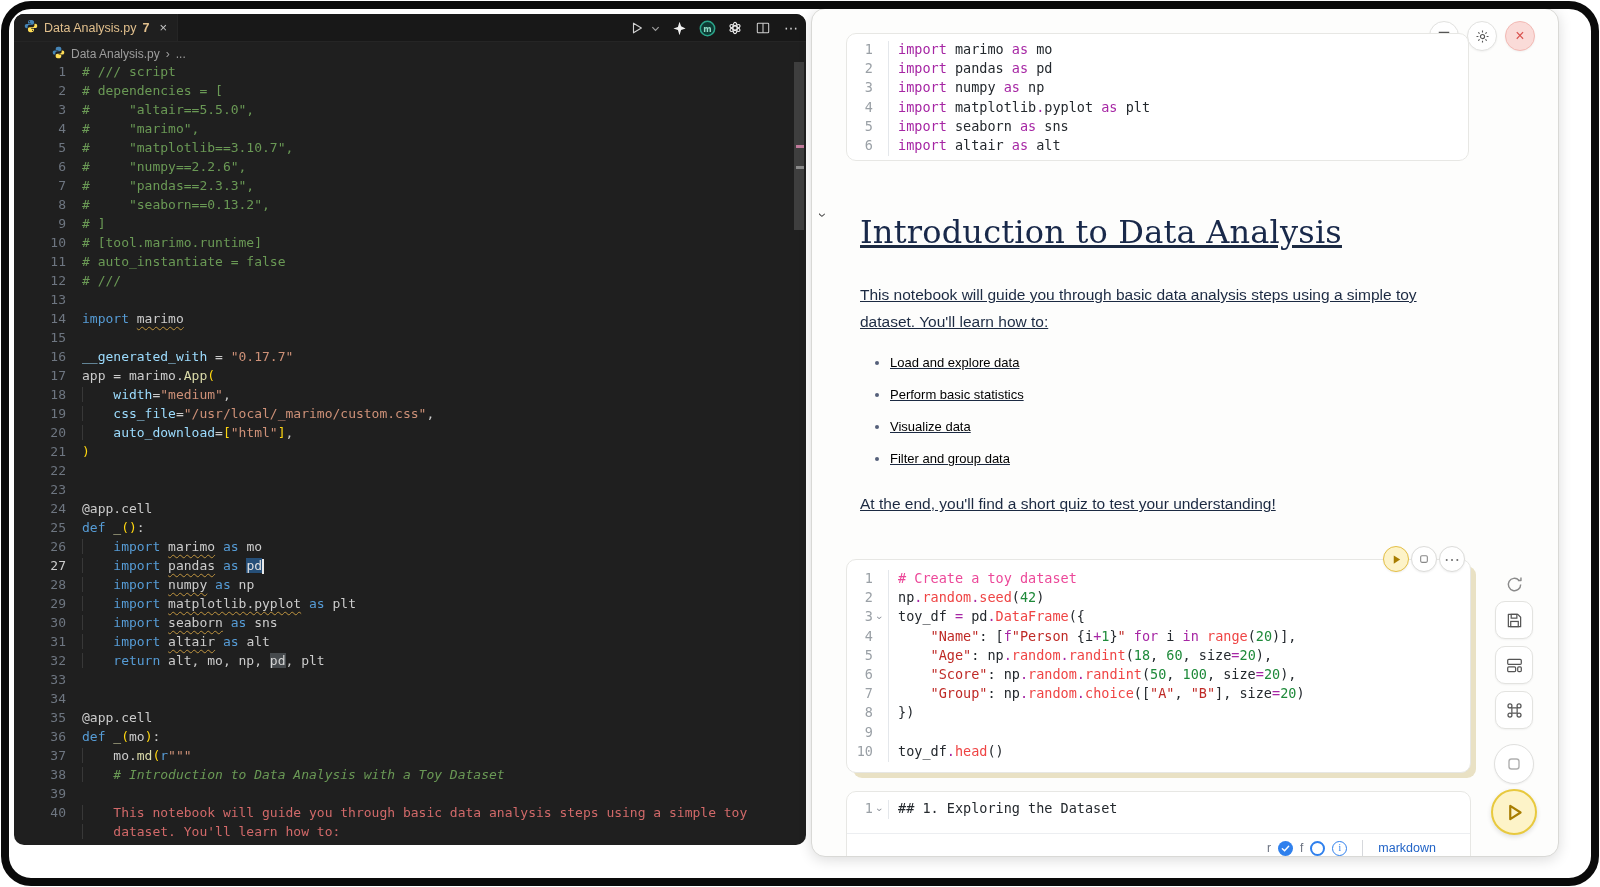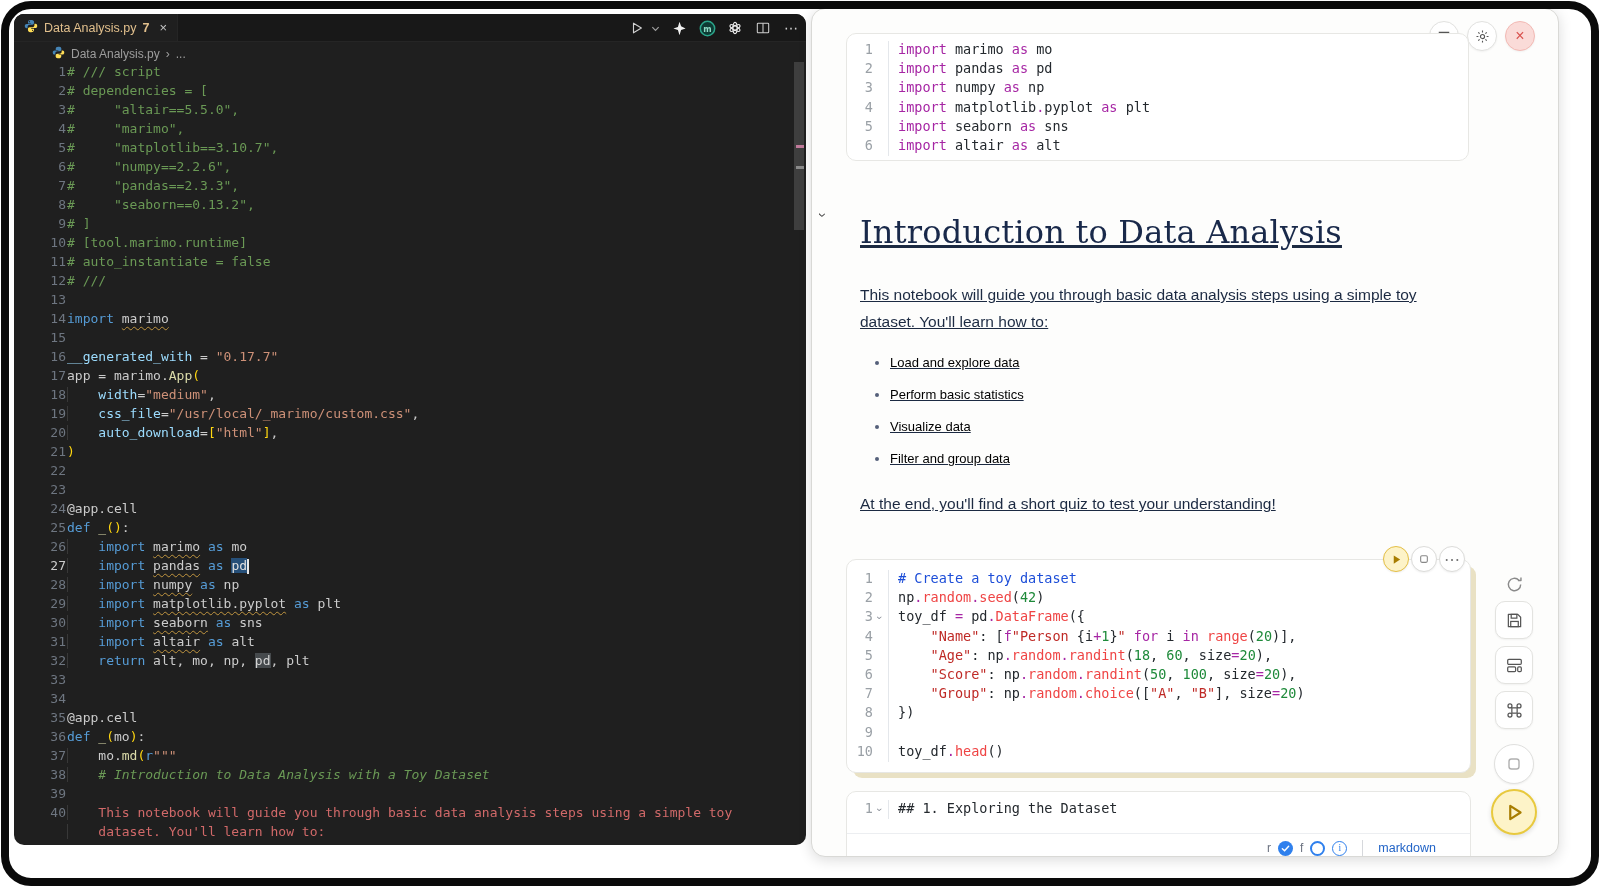--- a/index.html
+++ b/index.html
@@ -17,21 +17,21 @@
   .vs-tab .title{color:#e2c08d;font-size:12.5px;white-space:nowrap;}
   .vs-tab .badge{color:#e2c08d;font-size:12.5px;font-weight:bold;}
   .vs-tab .close{color:#c5c5c5;font-size:13px;margin-left:4px;cursor:default;}
   #vs-actions{position:absolute;right:6px;top:0;height:28px;display:flex;align-items:center;gap:10px;color:#d0d0d0;}
   #vs-actions .ico{display:flex;align-items:center;justify-content:center;width:18px;height:18px;}
   #vs-breadcrumb{position:absolute;left:38px;top:31px;height:18px;display:flex;align-items:center;gap:6px;color:#9d9d9d;font-size:12px;}
   #vs-editor{position:absolute;left:0;top:50px;width:100%;}
   .crow{display:flex;height:19px;line-height:19px;white-space:pre;}
   #vs-editor .ln{width:52px;text-align:right;color:#6e7681;font:13px "DejaVu Sans Mono",monospace;flex:0 0 auto;}
   #vs-editor .ln.active{color:#cccccc;}
-  #vs-editor .ct{margin-left:1px;font:13px "DejaVu Sans Mono",monospace;color:#d4d4d4;}
+  #vs-editor .ct{margin-left:16px;font:13px "DejaVu Sans Mono",monospace;color:#d4d4d4;}
   .theme-dark .tk-cmt{color:#6a9955;}
   .theme-dark .tk-kw{color:#569cd6;}
   .theme-dark .tk-t{color:#cccccc;}
   .theme-dark .tk-vr{color:#9cdcfe;}
   .theme-dark .tk-str{color:#ce9178;}
   .theme-dark .tk-fn{color:#dcdcaa;}
   .theme-dark .tk-g1{color:#ffd710;}
   .theme-dark .tk-mdh{color:#6a9955;font-style:italic;}
   .theme-dark .tk-mdp{color:#d16969;}
   .theme-dark .tk-sq{color:#cccccc;text-decoration:underline wavy #c09540 1px;text-underline-offset:3px;}
@@ -52,21 +52,21 @@
 
   .mcell{position:absolute;background:#ffffff;border:1px solid #e7e7e4;border-radius:10px;}
   .mcell .crow{height:19.2px;line-height:19.2px;}
   .mcell .ln{width:26px;text-align:right;color:#9aa0a6;font:13.5px "DejaVu Sans Mono",monospace;flex:0 0 auto;}
   .mcell .fold{width:13px;text-align:center;color:#8a8f98;font-size:10px;flex:0 0 auto;}
   .mcell .fold span{display:inline-block;transform:rotate(90deg);}
   .mcell .ct{border-left:1px solid #e4e7eb;padding-left:9px;margin-left:2px;font:13.5px "DejaVu Sans Mono",monospace;color:#24292e;}
   .theme-light .tk-kw{color:#a626a4;}
   .theme-light .tk-op{color:#a626a4;}
   .theme-light .tk-t{color:#24292e;}
-  .theme-light .tk-cmt{color:#1d4ed8;}
+  .theme-light .tk-cmt{color:#ec4899;}
   .theme-light .tk-str{color:#bf2a26;}
   .theme-light .tk-fn{color:#ef4444;}
   .theme-light .tk-num{color:#1e8a3a;}
 
   #section-chevron{position:absolute;left:9px;top:198px;color:#444;font-size:14px;}
   #section-chevron span{display:inline-block;transform:rotate(90deg);}
   #md-col{position:absolute;left:48px;top:204px;width:576px;text-decoration:underline;}
   #md-col h1{font-family:"DejaVu Serif","Liberation Serif",serif;font-weight:400;font-size:32px;color:#19294a;margin:0 0 30px 0;letter-spacing:.2px;}
   #md-col p{font-size:15.5px;line-height:1.75;margin:0 0 20px 0;color:#1c2a42;}
   #md-col ul{margin:6px 0 24px 0;padding-left:30px;}

